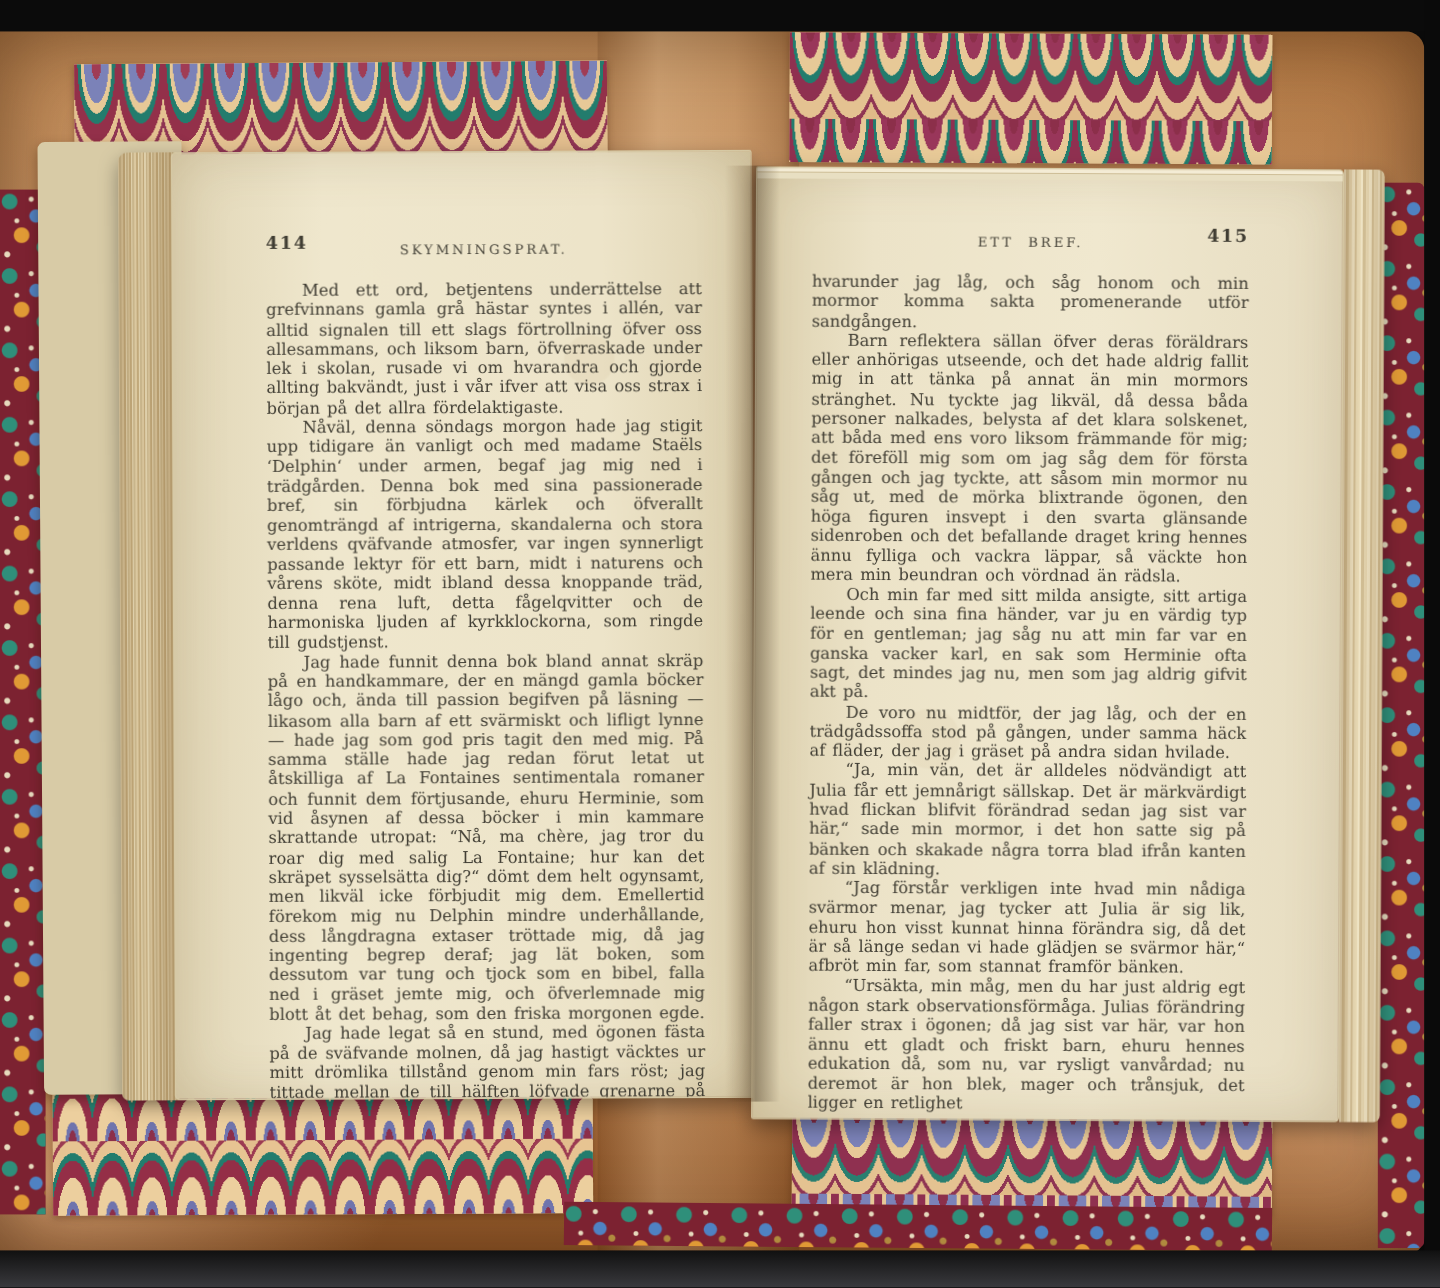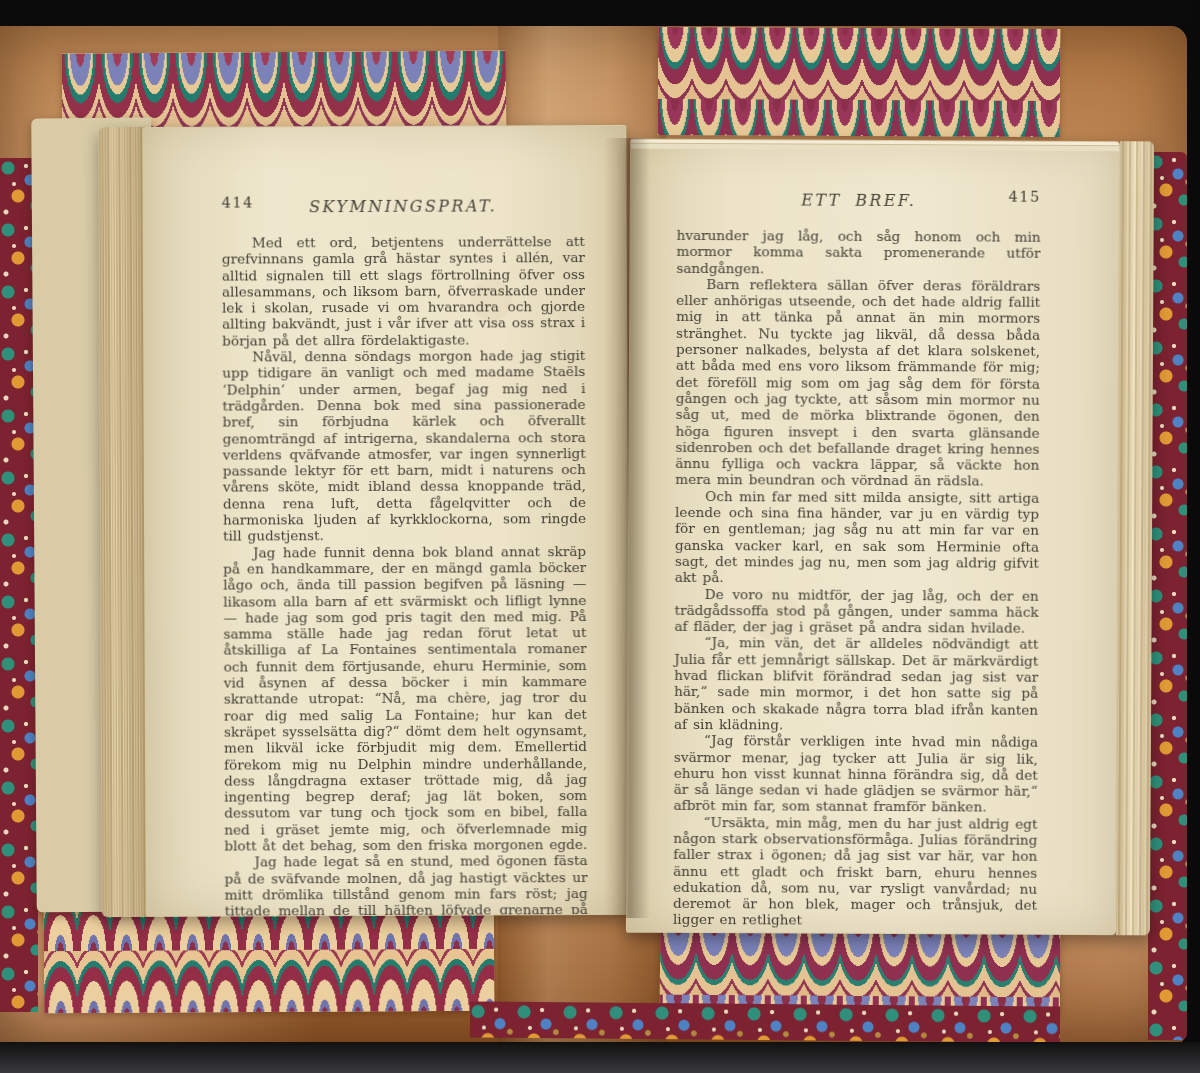--- a/index.html
+++ b/index.html
@@ -90,22 +90,22 @@
   .page-right{left:0;width:490px;border-radius:2px 4px 4px 2px;
     background:
       radial-gradient(circle at 30% 60%, rgba(150,110,50,0.05) 0 24px, rgba(0,0,0,0) 26px),
       linear-gradient(90deg,#ddd1af 0%,#ece3c8 20%,#f0e8cf 58%,#e6dcc0 100%);
     padding:50px 78px 0 46px;}
   .page-right::before{content:'';position:absolute;left:0;top:0;width:100%;height:9px;
     background:linear-gradient(180deg,#f4ecd5 0 3px,#cdbd96 3px 4px,#e8dfc2 4px 9px);}
 
   
   .page-head{position:relative;height:17px;text-align:center;color:#47443a;}
-  .running{font-size:16px;letter-spacing:2.4px;word-spacing:6px;font-style:italic;}
-  .pagenum{position:absolute;top:-3px;font-size:14.5px;font-weight:normal;letter-spacing:1.5px;color:#403d33;}
+  .running{font-size:11px;letter-spacing:2.4px;word-spacing:6px;}
+  .pagenum{position:absolute;top:-3px;font-size:14.5px;font-weight:bold;letter-spacing:1.5px;color:#403d33;}
   .pagenum-left{left:0;}
   .pagenum-right{right:0;margin-left:39px;}
   .page-body{margin-top:20px;color:#413e34;font-size:13.6px;line-height:16.3px;
     text-align:justify;word-spacing:0.12em;}
   .para{margin:0;}
   .indent{text-indent:30px;}
 
   
   .gutter-shadow{left:604px;top:138px;width:46px;height:780px;z-index:5;pointer-events:none;
     background:linear-gradient(90deg,rgba(0,0,0,0) 0,rgba(92,62,30,0.25) 44%,

